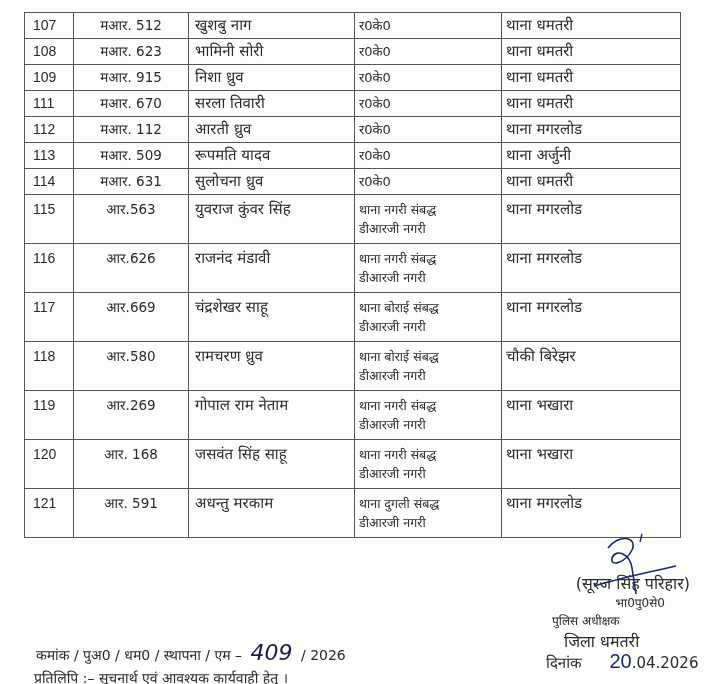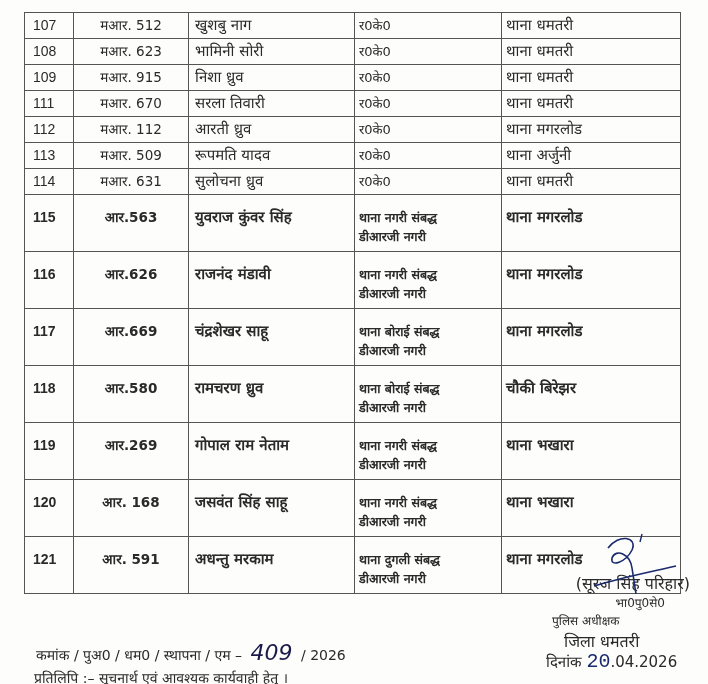--- a/index.html
+++ b/index.html
@@ -11,36 +11,36 @@
   .tbl {
     position:absolute; left:24px; top:12px; width:654px;
     border-collapse:collapse; table-layout:fixed;
     font-size:14px;
   }
   .tbl td {
     border:1px solid #555; padding:0 4px; vertical-align:top;
     line-height:17px; overflow:hidden; white-space:nowrap;
   }
   .tbl tr.single td { height:25px; vertical-align:middle; }
-  .tbl tr.double td { height:42px; padding-top:14px;font-weight:bold; }
+  .tbl tr.double td { height:42px; padding-top:6px; }
   .c-sn { width:36px; text-align:left; padding-left:8px !important; font-family:"Liberation Sans", sans-serif; font-size:14px; }
   .c-no { width:106px; text-align:center; font-size:13.5px; }
   .c-name { width:155px; text-align:left; padding-left:6px !important; font-size:15px; }
   .c-from { width:138px; text-align:left; font-size:13px; }
   .c-to { width:170px; text-align:left; font-size:15px; }
   .c-from .l2 { display:block; font-size:12.5px; margin-top:2px; }
   .tbl tr.double .c-from { font-size:12.5px; }
   .sig { position:absolute; left:520px; top:532px; width:180px; text-align:center; }
   .sig-mark { position:absolute; left:590px; top:528px; width:90px; height:70px; }
   .sig .name { font-size:16px; position:absolute; left:0; top:40px; width:170px; text-align:right; }
   .sig .cadre { font-size:12px; position:absolute; left:0; top:62px; width:145px; text-align:right; }
   .sig .desig { font-size:12px; position:absolute; left:32px; top:80px; }
   .sig .dist { font-size:16px; position:absolute; left:44px; top:98px; }
   .sig .date { font-size:15px; position:absolute; left:26px; top:118px; }
-  .sig .date .hw { font-size:20px; font-family:Liberation Mono, monospace; color:#1a2a6e; }
+  .sig .date .hw { font-size:20px; font-family:Liberation Sans, sans-serif; color:#1a2a6e;margin-left:23px; }
   .order { position:absolute; left:36px; top:640px; font-size:14px; }
   .order .num { font-size:22px; color:#1a1a4a; font-style:italic; margin:16px 4px; }
   .copy { position:absolute; left:34px; top:668px; font-size:14px; }
 </style>
 </head>
 <body>
 
 <table class="tbl">
   <tbody id="tbody">
       <tr class="single">

